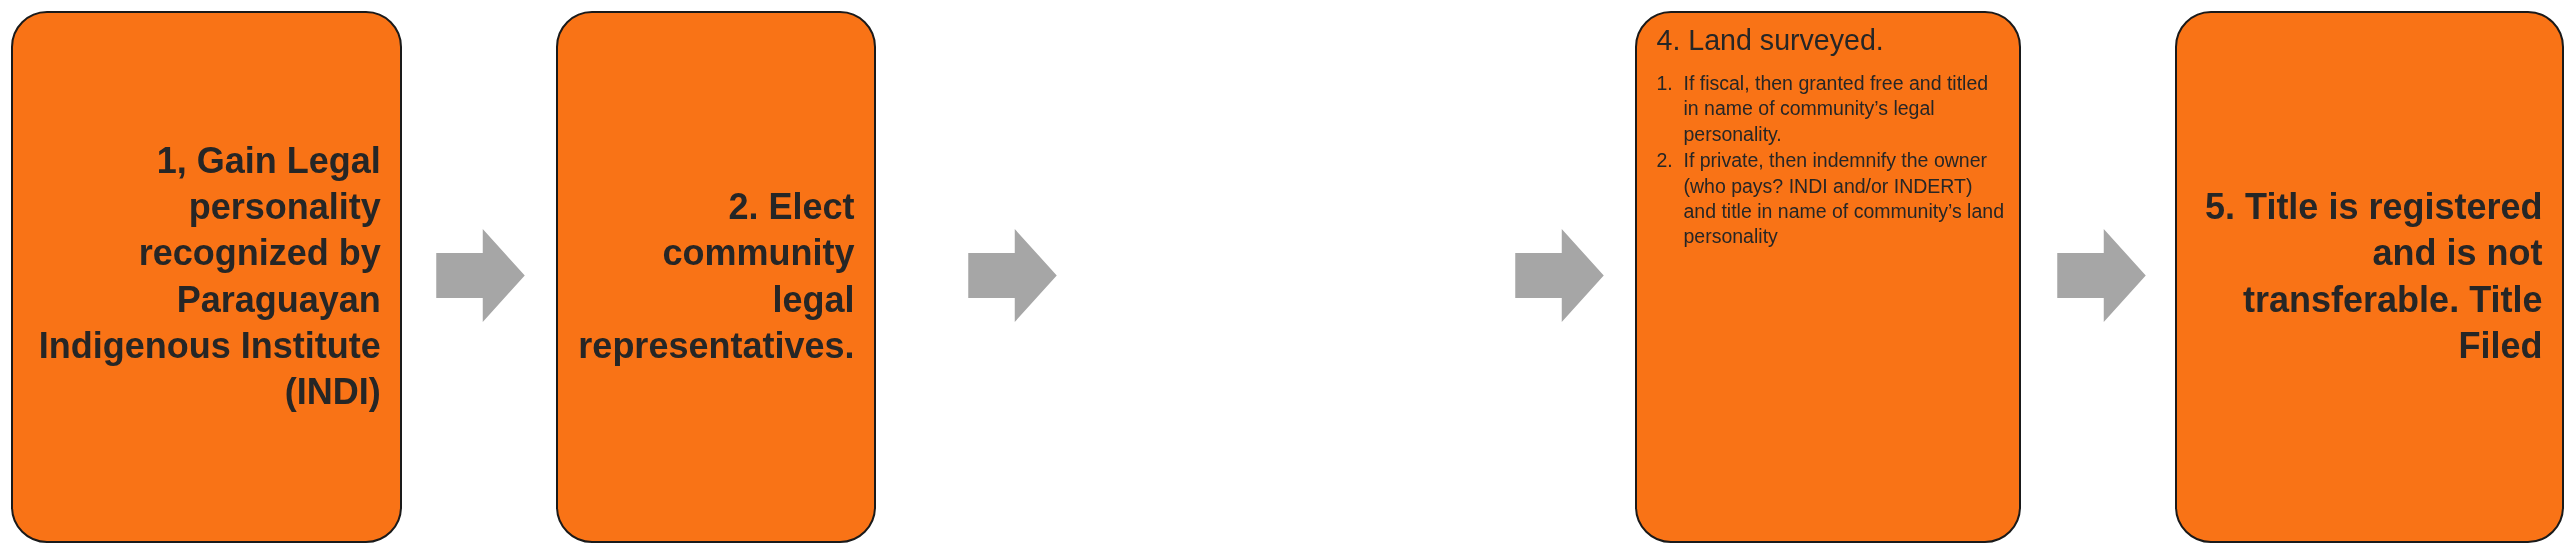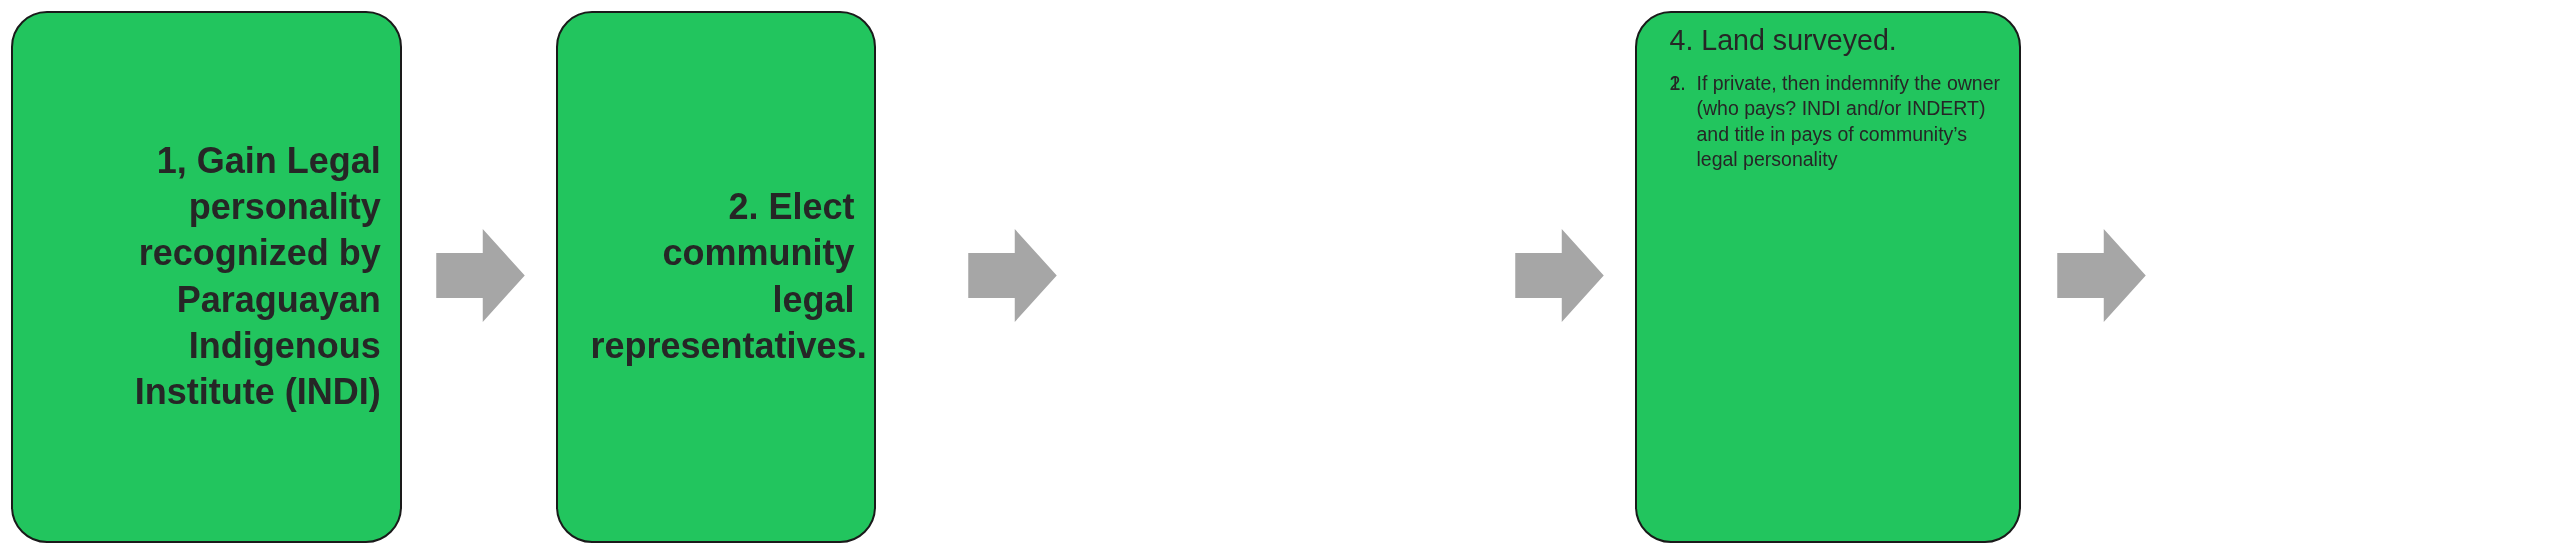--- a/index.html
+++ b/index.html
@@ -14,27 +14,26 @@
   #flow-canvas {
     position: relative;
     width: 2576px;
     height: 552px;
     background: #ffffff;
     overflow: hidden;
   }
   .proc-box {
     position: absolute;
     box-sizing: border-box;
-    background: #22c55e;
+    background: #f97316;
     border: 2.3px solid #1a1a1a;
     border-radius: 36px;
     display: flex;
     align-items: center;
     justify-content: center;
-    padding-left: 13px;
   }
   .box-text {
     display: block;
     width: 100%;
     text-align: right;
     font-size: 36px;
     line-height: 1.28;
     color: #262626;
     padding: 0 19.5px;
     box-sizing: border-box;
@@ -119,30 +118,34 @@
       <polygon points="0,32 62,32 62,0 118,62 62,124 62,92 0,92" fill="#a6a6a6"></polygon>
     </svg>
   </span>
 
   <div class="proc-box detail" id="box-4" style="left:1635px; top:10.5px; width:386px; height:532px;">
     <div class="detail-inner">
       <div class="detail-heading">4. Land surveyed.</div>
       <ol class="detail-list">
         <li>
           <span class="li-num">1.</span>
+          <span>If fiscal, then granted free and titled in name of community’s legal personality.</span>
         </li>
         <li>
           <span class="li-num">2.</span>
-          <span>If private, then indemnify the owner (who pays? INDI and/or INDERT) and title in pays of community’s legal personality</span>
+          <span>If private, then indemnify the owner (who pays? INDI and/or INDERT) and title in name of community’s land personality</span>
         </li>
       </ol>
     </div>
   </div>
 
   <span class="flow-arrow" id="arrow-4" style="left:2057px; top:229px; width:89px; height:93px;">
     <svg width="89" height="93" viewBox="0 0 118 124" xmlns="http://www.w3.org/2000/svg">
       <polygon points="0,32 62,32 62,0 118,62 62,124 62,92 0,92" fill="#a6a6a6"></polygon>
     </svg>
   </span>
 
+  <div class="proc-box" id="box-5" style="left:2175px; top:10.5px; width:389px; height:532px;">
+    <span class="box-text">5. Title is registered and is not transferable. Title Filed</span>
+  </div>
 
 </div>
 
 
 </body></html>

